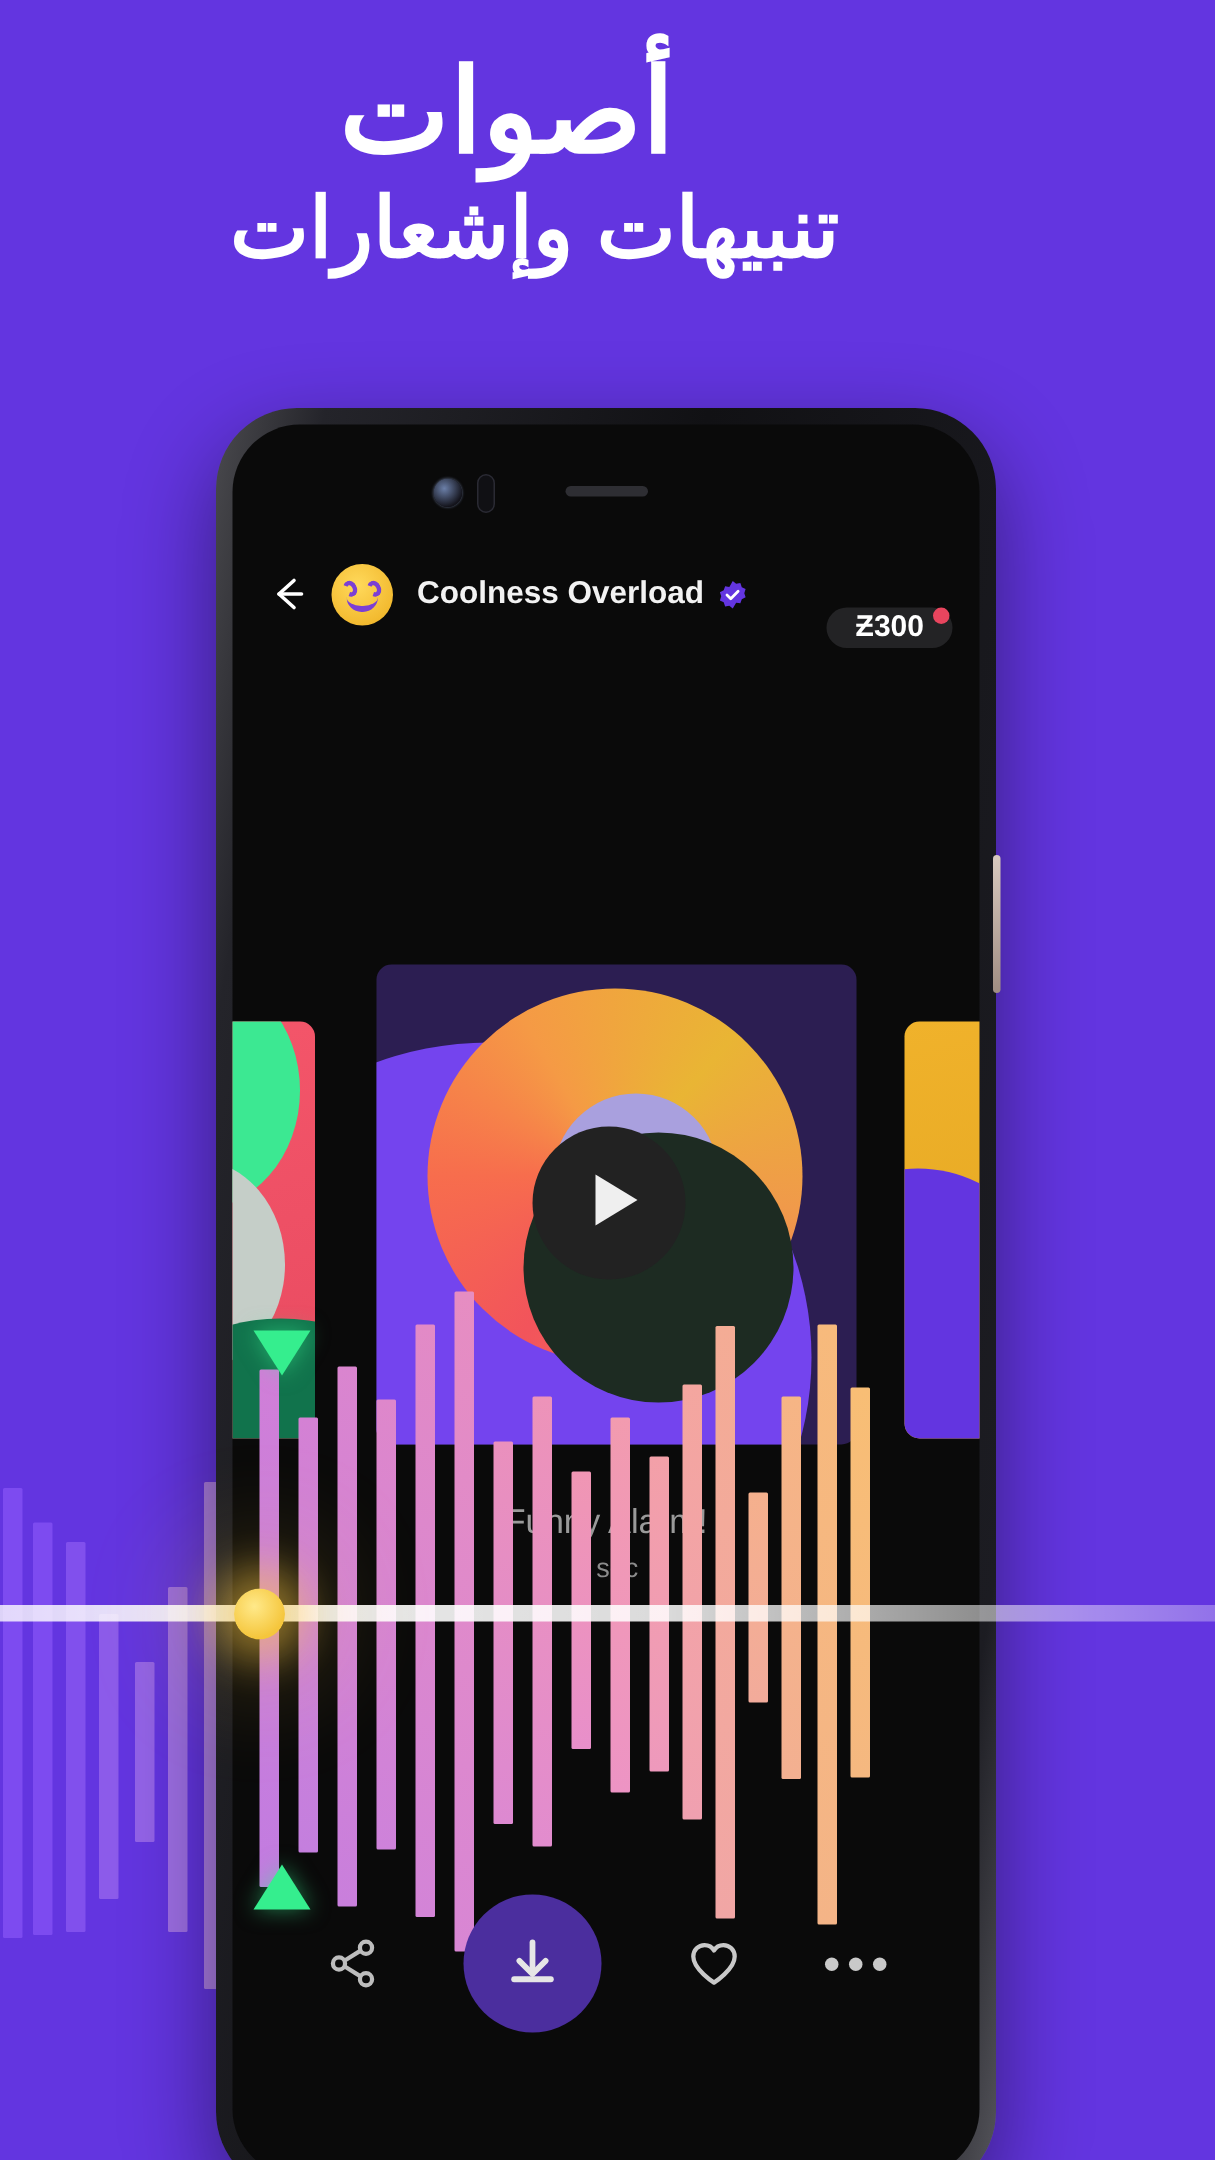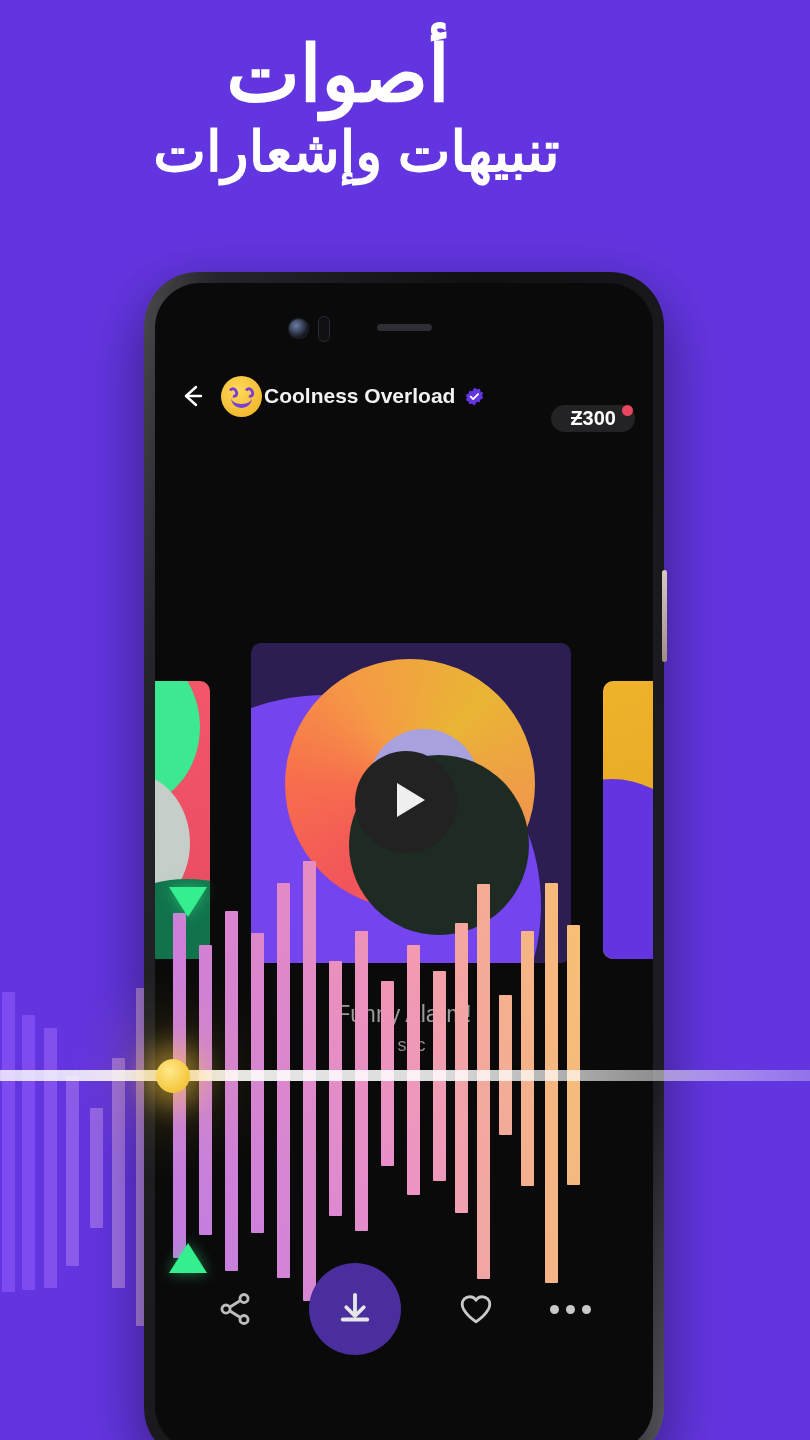--- a/index.html
+++ b/index.html
@@ -170,21 +170,21 @@
     position: absolute;
     left: 10px; bottom: 9px;
     width: 21px; height: 10px;
     border-bottom: 4px solid #7B3FD4;
     border-radius: 0 0 14px 14px;
   }
   .channel-name {
     color: #f2f2f2;
     font-size: 21px;
     font-weight: bold;
-    margin-left: 2px;
+    margin-left: 16px;
     white-space: nowrap;
   }
   .verified {
     width: 21px; height: 21px;
     margin-left: 9px;
     flex: 0 0 auto;
   }
   .header-spacer { flex: 1 1 auto; }
   .coin-pill {
     position: relative;

